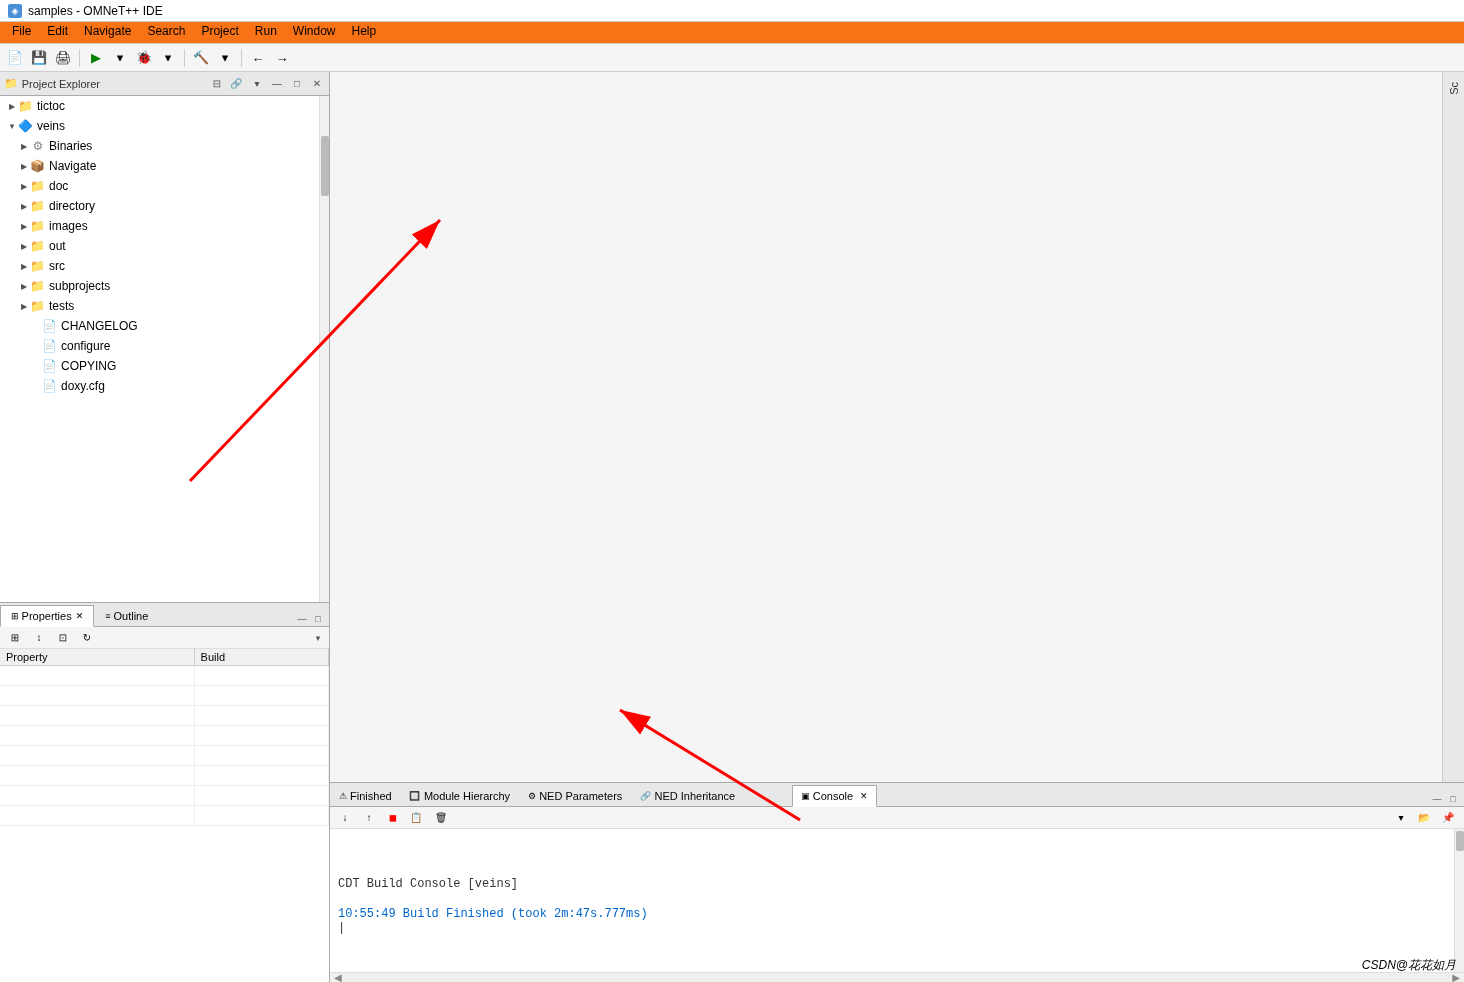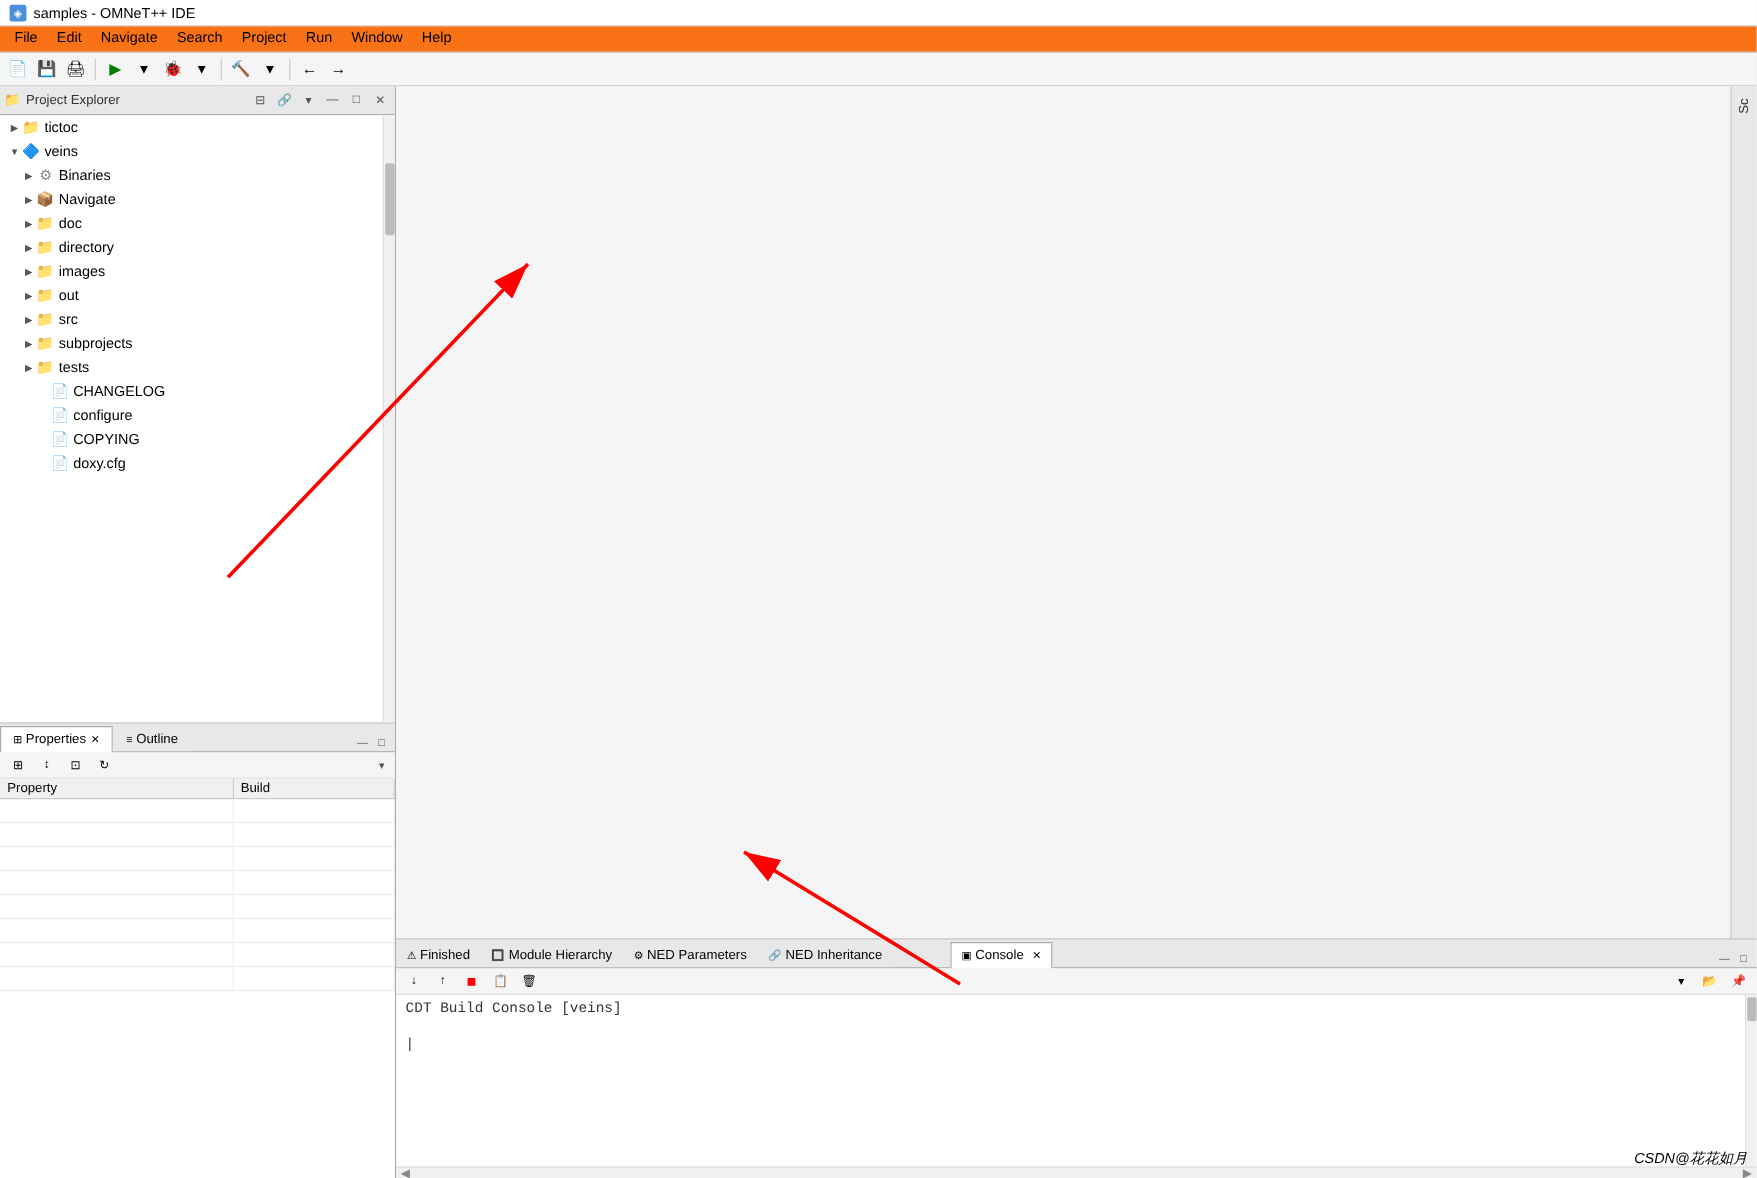--- a/index.html
+++ b/index.html
@@ -301,20 +301,21 @@
       gap: 2px;
     }
     .console-content {
       flex: 1;
       background: #fff;
       padding: 4px 8px;
       font-family: 'Courier New', monospace;
       font-size: 12px;
       overflow-y: auto;
       position: relative;
+      margin-top: 44px;
     }
     .console-content::-webkit-scrollbar { width: 10px; }
     .console-content::-webkit-scrollbar-track { background: #f0f0f0; }
     .console-content::-webkit-scrollbar-thumb { background: #bbb; }
     .console-title {
       color: #333;
       margin-bottom: 2px;
     }
     .console-line {
       color: #333;
@@ -688,20 +689,21 @@
           <button class="toolbar-btn" style="font-size:10px;">▾</button>
           <button class="toolbar-btn" style="font-size:10px;">📂</button>
           <button class="toolbar-btn" style="font-size:10px;">📌</button>
         </div>
       </div>
 
       <div style="display:flex; flex:1; overflow:hidden;">
         <div class="console-content">
           <div class="console-title">CDT Build Console [veins]</div>
           <div class="console-line">&nbsp;</div>
+          <div class="console-success">10:55:49 Build Finished (took 2m:47s.777ms)</div>
           <div class="console-line">|</div>
         </div>
 
         <div style="width:10px; background:#f0f0f0; border-left:1px solid #ddd; flex-shrink:0;">
           <div style="width:8px; height:20px; background:#bbb; border-radius:2px; margin:2px auto; margin-top:2px;"></div>
         </div>
       </div>
 
       <div class="bottom-scrollbar">
         <span style="font-size:10px; color:#888; padding-left:4px;">◀</span>

